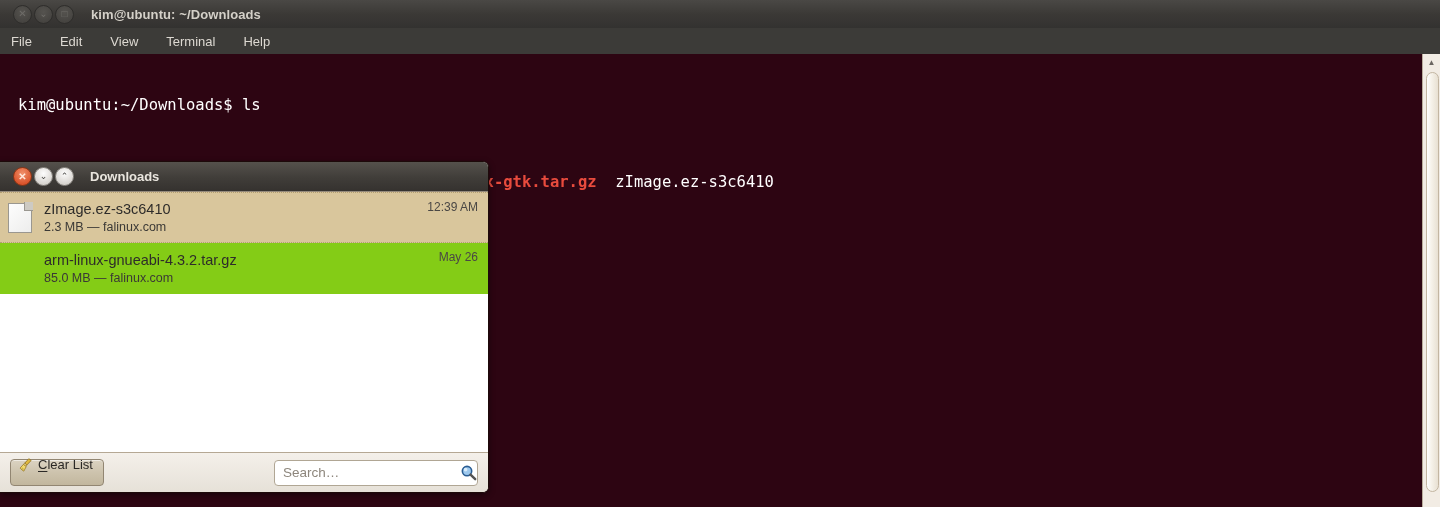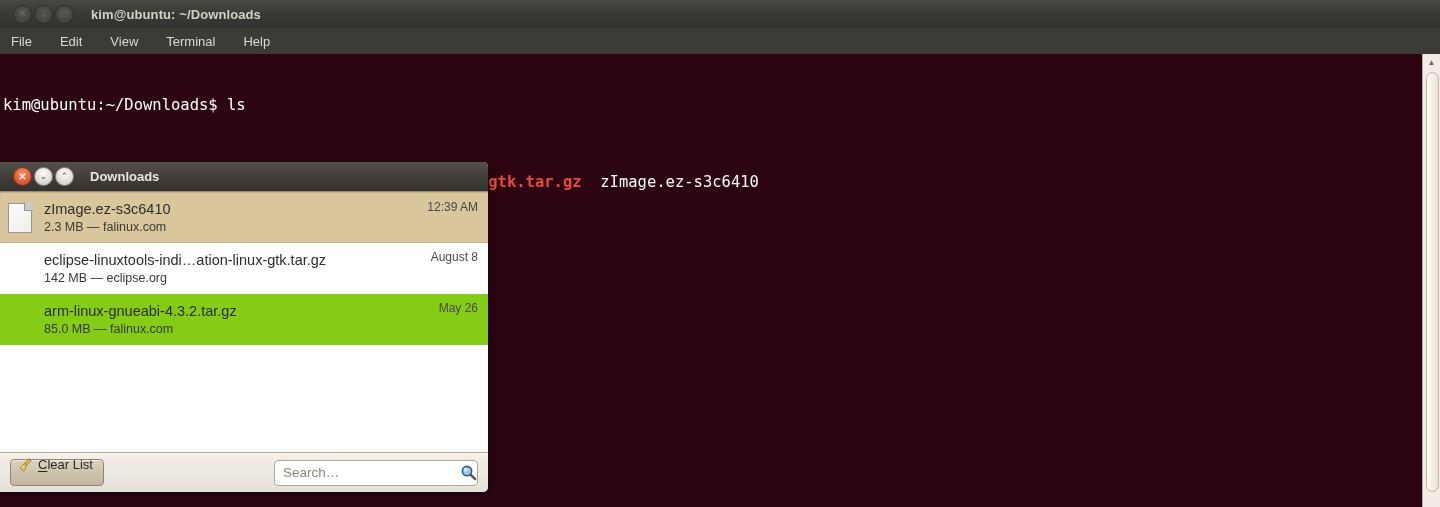--- a/index.html
+++ b/index.html
@@ -69,21 +69,21 @@
     gap: 24px;
   }
   .menu-item {
     color: #ddd9d2;
     font-size: 13px;
     padding: 2px 2px;
   }
 
   #terminal-body {
     position: absolute;
-    left: 1px; top: 54px;
+    left: 16px; top: 54px;
     width: 1422px;
     height: 453px;
     background: #2d0512;
     padding: 4px 0 10px 2px;
     font-family: "DejaVu Sans Mono", monospace;
     font-size: 15.5px;
     line-height: 19.2px;
     color: #ffffff;
     white-space: pre;
   }
@@ -346,30 +346,20 @@
         <div class="page"></div>
           <div class="fold"></div>
       </div>
       <div class="dl-text">
         <div class="dl-name">zImage.ez-s3c6410</div>
         <div class="dl-meta">2.3 MB — falinux.com</div>
       </div>
       <div class="dl-date">12:39 AM</div>
     </div>
 
-    <div class="dl-row odd">
-      <div class="file-icon" style="visibility:hidden">
-        
-      </div>
-      <div class="dl-text">
-        <div class="dl-name">eclipse-linuxtools-indi…ation-linux-gtk.tar.gz</div>
-        <div class="dl-meta">142 MB — eclipse.org</div>
-      </div>
-      <div class="dl-date">August 8</div>
-    </div>
 
     <div class="dl-row even">
       <div class="file-icon" style="visibility:hidden">
         
       </div>
       <div class="dl-text">
         <div class="dl-name">arm-linux-gnueabi-4.3.2.tar.gz</div>
         <div class="dl-meta">85.0 MB — falinux.com</div>
       </div>
       <div class="dl-date">May 26</div>

